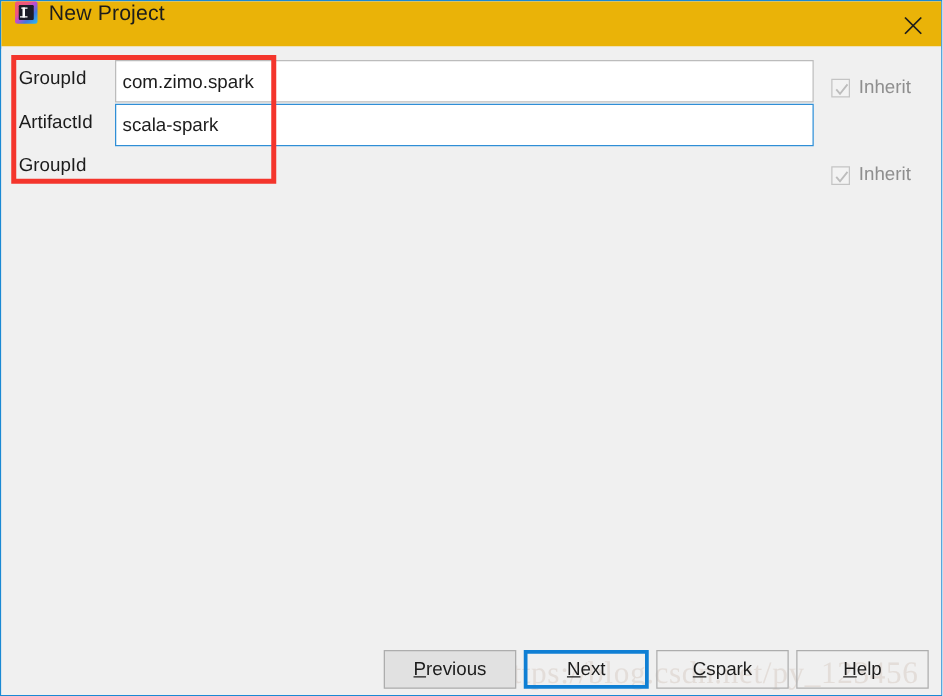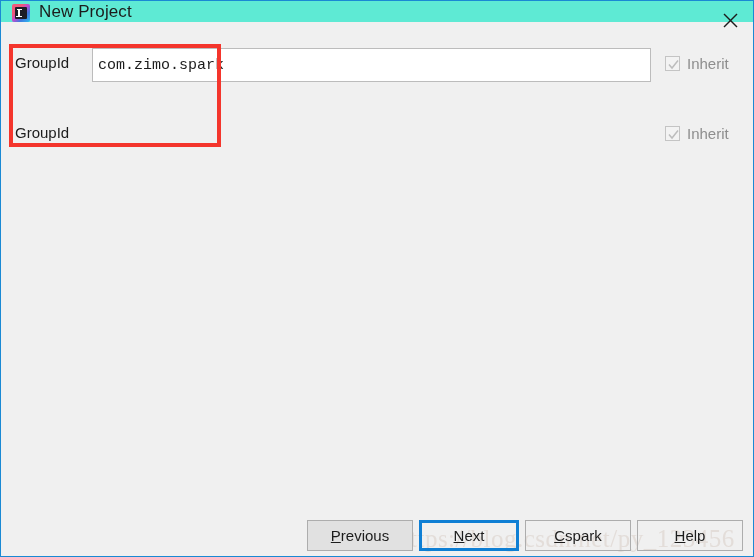--- a/index.html
+++ b/index.html
@@ -22,24 +22,24 @@
     border: 1px solid #1a89d4;
     background: #f0f0f0;
     overflow: hidden;
   }
 
   
   #titlebar {
     position: absolute;
     left: 0; top: 0;
     width: 752px;
-    height: 21px;
-    background: #5eead4;
+    height: 36px;
+    background: #eab308;
     display: flex;
-    align-items: flex-end;
+    align-items: flex-start;
   }
   #app-icon {
     width: 18px;
     height: 18px;
     margin-left: 11px;
     margin-right: 9px;
     flex: 0 0 auto;
     position: relative;
     border-radius: 2px;
     overflow: hidden;
@@ -117,37 +117,37 @@
   }
   .field-input {
     position: absolute;
     left: 91px;
     top: 0;
     width: 559px;
     height: 30px;
     box-sizing: border-box;
     background: #ffffff;
     border: 1px solid #bcbcbc;
-    font-family: Liberation Mono, monospace;
+    font-family: Liberation Sans, sans-serif;
     font-size: 15px;
     color: #1c1c1c;
     padding: 16px 5px;
     outline: none;
   }
   .field-input.focused {
     border: 1px solid #2f8ed6;
   }
 
   .inherit-group {
     position: absolute;
     left: 664px;
     top: 0;
     height: 30px;
     display: flex;
-    align-items: center;
+    align-items: flex-end;
     gap: 7px;
   }
   .checkbox {
     position: relative;
     width: 15px;
     height: 15px;
     box-sizing: border-box;
     border: 1px solid #c4c4c4;
     background: #f3f3f3;
     flex: 0 0 auto;
@@ -256,20 +256,24 @@
       <div class="inherit-group">
         <span class="checkbox">
           <svg width="13" height="13" viewBox="0 0 13 13" aria-hidden="true">
             <polyline points="2,6.5 5,10 11,2.5" fill="none" stroke="#bdbdbd" stroke-width="1.5"></polyline>
           </svg>
         </span>
         <span class="inherit-label">Inherit</span>
       </div>
     </div>
 
+    <div class="field-row" style="top:44px;">
+      <span class="field-label">ArtifactId</span>
+      <input class="field-input focused" type="text" readonly="" value="scala-spark" style="">
+    </div>
 
     <div class="field-row" style="top:79px;">
       <span class="field-label">GroupId</span>
       <div class="inherit-group">
         <span class="checkbox">
           <svg width="13" height="13" viewBox="0 0 13 13" aria-hidden="true">
             <polyline points="2,6.5 5,10 11,2.5" fill="none" stroke="#bdbdbd" stroke-width="1.5"></polyline>
           </svg>
         </span>
         <span class="inherit-label">Inherit</span>

